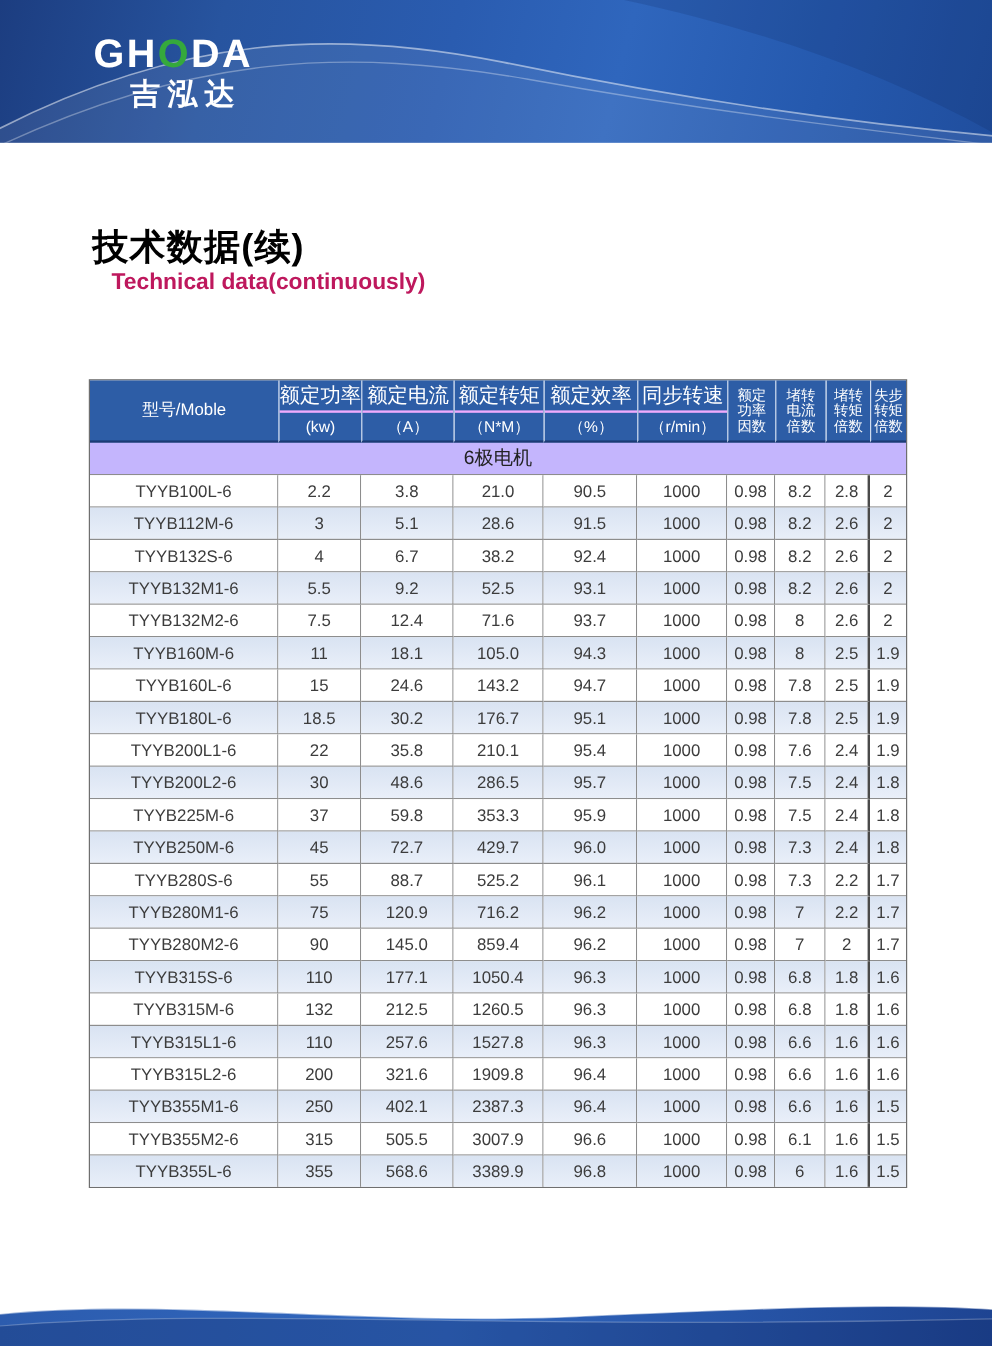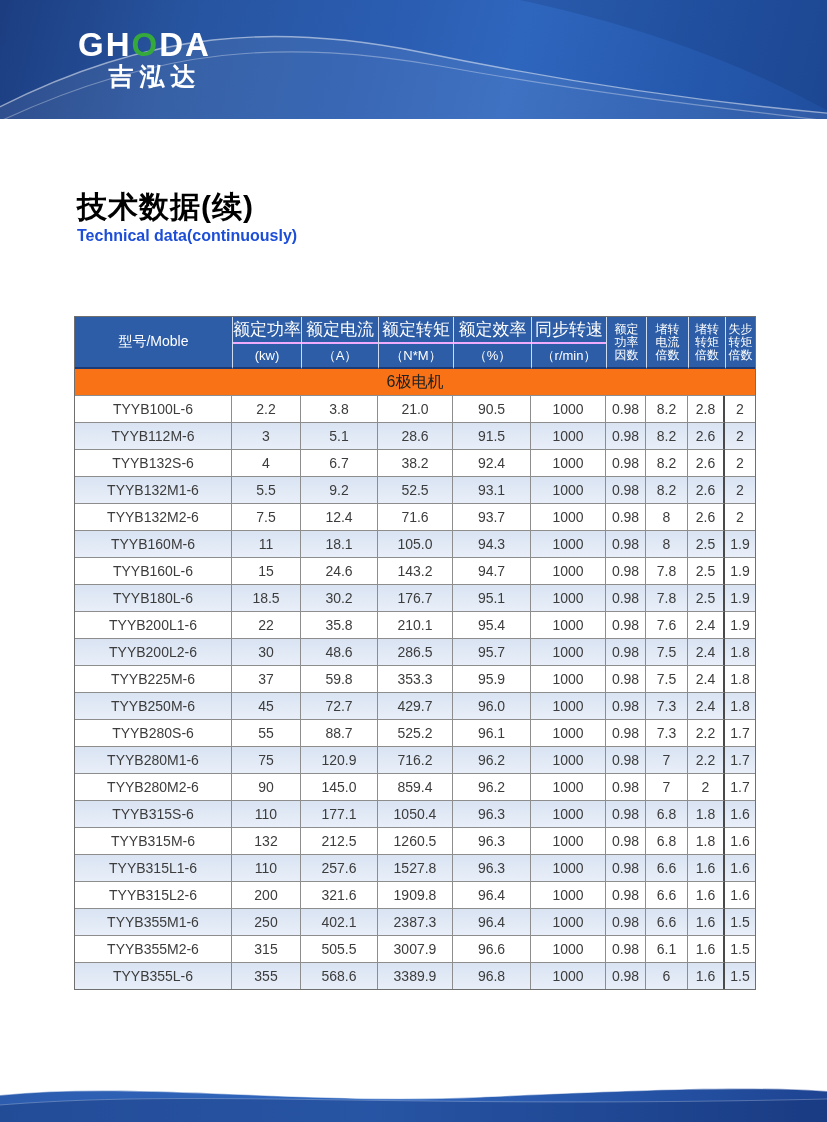--- a/index.html
+++ b/index.html
@@ -18,47 +18,47 @@
   }
   .banner svg{position:absolute;left:0;top:0;width:100%;height:100%;}
   .logo{position:absolute;left:78px;top:28px;width:150px;color:#fff;}
   .logo-en{
     font-size:33px;font-weight:bold;letter-spacing:2px;line-height:34px;
     white-space:nowrap;
   }
   .logo-en .green-o{color:#35a93c;}
   .logo-cn{
     font-size:25px;font-weight:bold;letter-spacing:6px;line-height:30px;
-    text-align:center;margin-top:2px;padding-left:4px;white-space:nowrap;font-family:Liberation Mono, monospace;
+    text-align:center;margin-top:2px;padding-left:4px;white-space:nowrap;
   }
 
   
   .title-block{position:absolute;left:77px;top:191px;}
   .title-cn{margin:0;font-size:30px;line-height:32px;font-weight:bold;color:#000000;letter-spacing:1px;}
-  .title-en{margin:3px 0 0 0;font-size:16px;line-height:20px;font-weight:bold;color:#1d4ed8;letter-spacing:0px;}
+  .title-en{margin:3px 0 0 16px;font-size:19px;line-height:20px;font-weight:bold;color:#be185d;letter-spacing:0px;}
 
   
   .table-wrap{position:absolute;left:74px;top:316px;width:682px;}
   table.spec{
     width:682px;border-collapse:separate;border-spacing:0;table-layout:fixed;
     border:1px solid #6f6f6f;
   }
   thead th{
     background:#2d5da6;color:#ffffff;font-weight:normal;padding:0;
     border-left:1px solid #cfdcf0;border-bottom:2px solid #1c3a74;
   }
   thead th:first-child{border-left:none;}
   .h-name{height:25px;display:flex;align-items:center;justify-content:center;font-size:17px;}
   .h-unit{height:23px;display:flex;align-items:center;justify-content:center;
           border-top:2px solid #f0abfc;font-size:13px;}
   .h-single{height:49px;display:flex;align-items:center;justify-content:center;font-size:14px;}
   .h-single.stacked{white-space:pre-line;font-size:12px;line-height:13px;text-align:center;}
 
   tr.group-row td{
-    height:24px;background:#f97316;text-align:center;vertical-align:middle;
+    height:24px;background:#c4b5fd;text-align:center;vertical-align:middle;
     font-size:16px;color:#222;border-bottom:1px solid #8d8d8d;
   }
   tbody tr.data td{
     height:24px;text-align:center;vertical-align:middle;
     font-size:14px;color:#3c3c3c;background:#ffffff;
     border-right:1px solid #8d8d8d;border-bottom:1px solid #8d8d8d;
     overflow:hidden;white-space:nowrap;
   }
   tbody tr.data td:last-child{border-right:none;}
   tbody tr.data:last-child td{border-bottom:none;}

